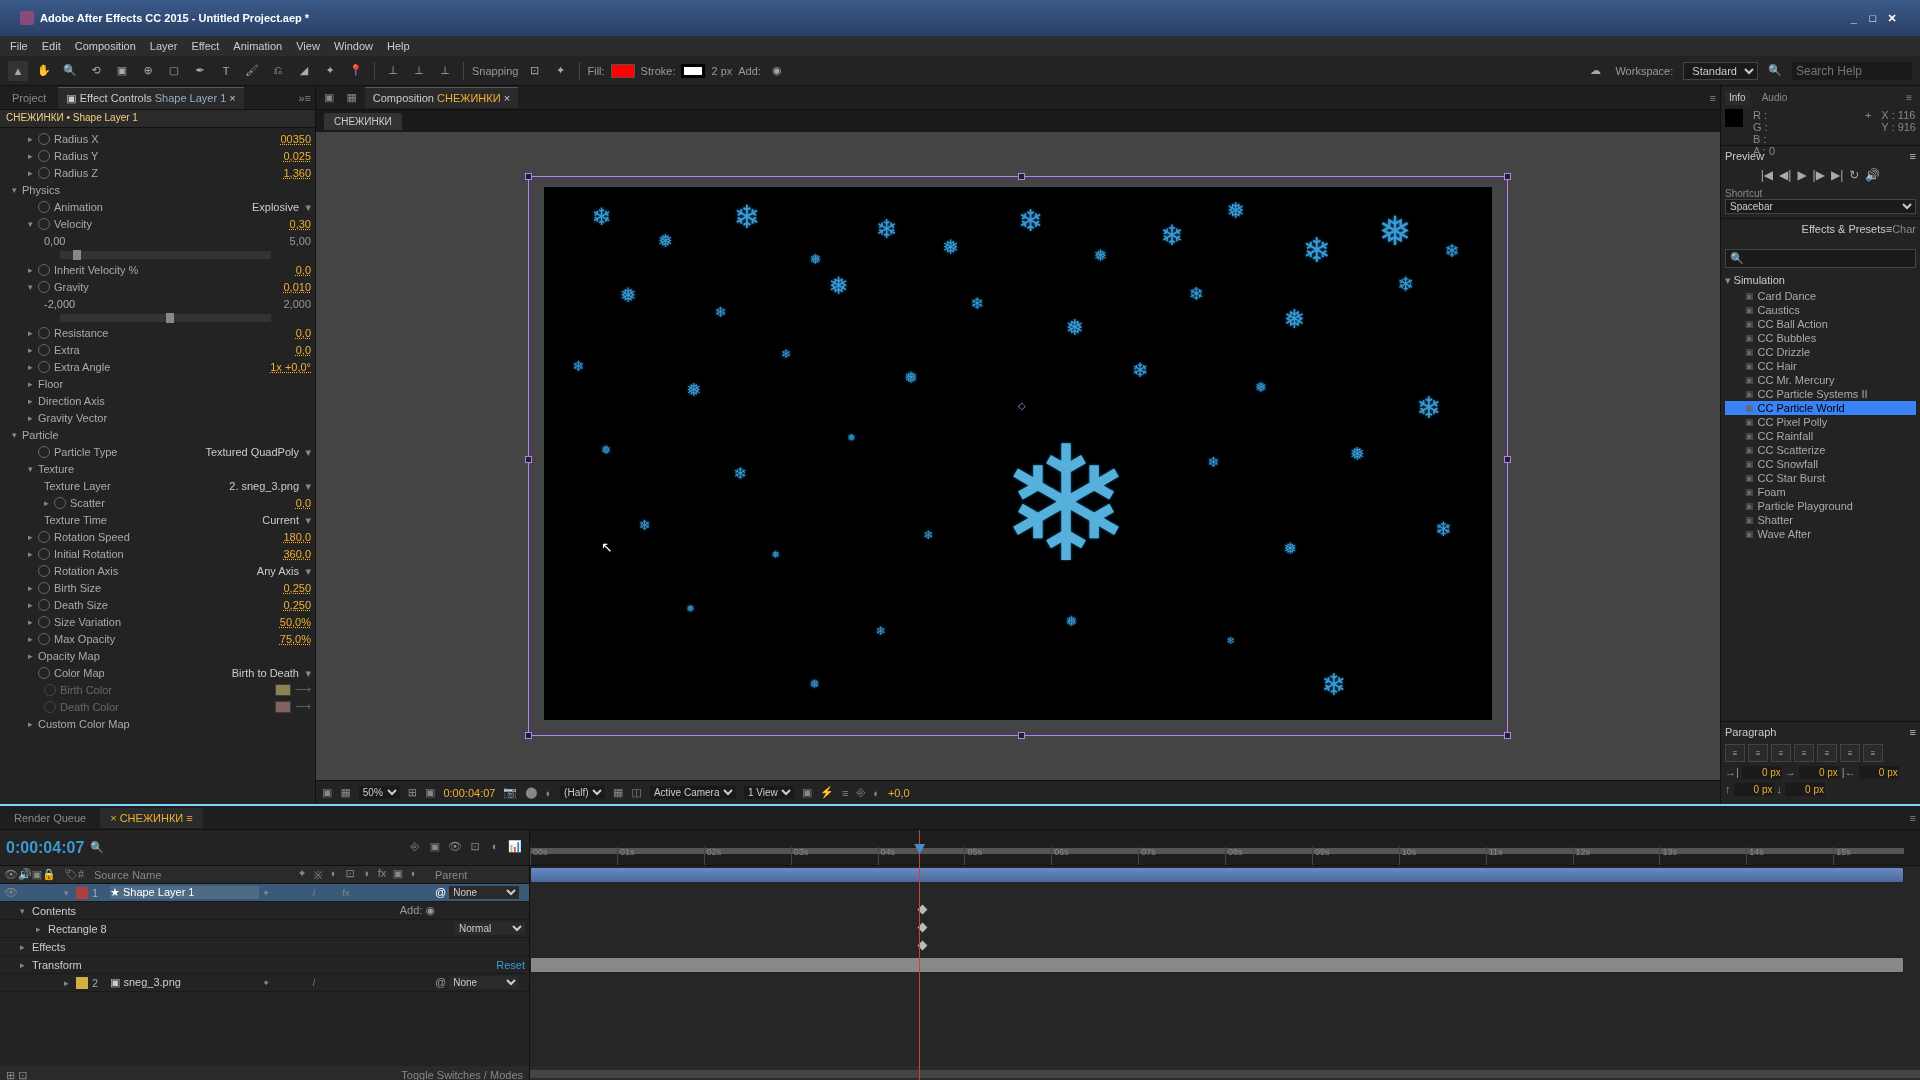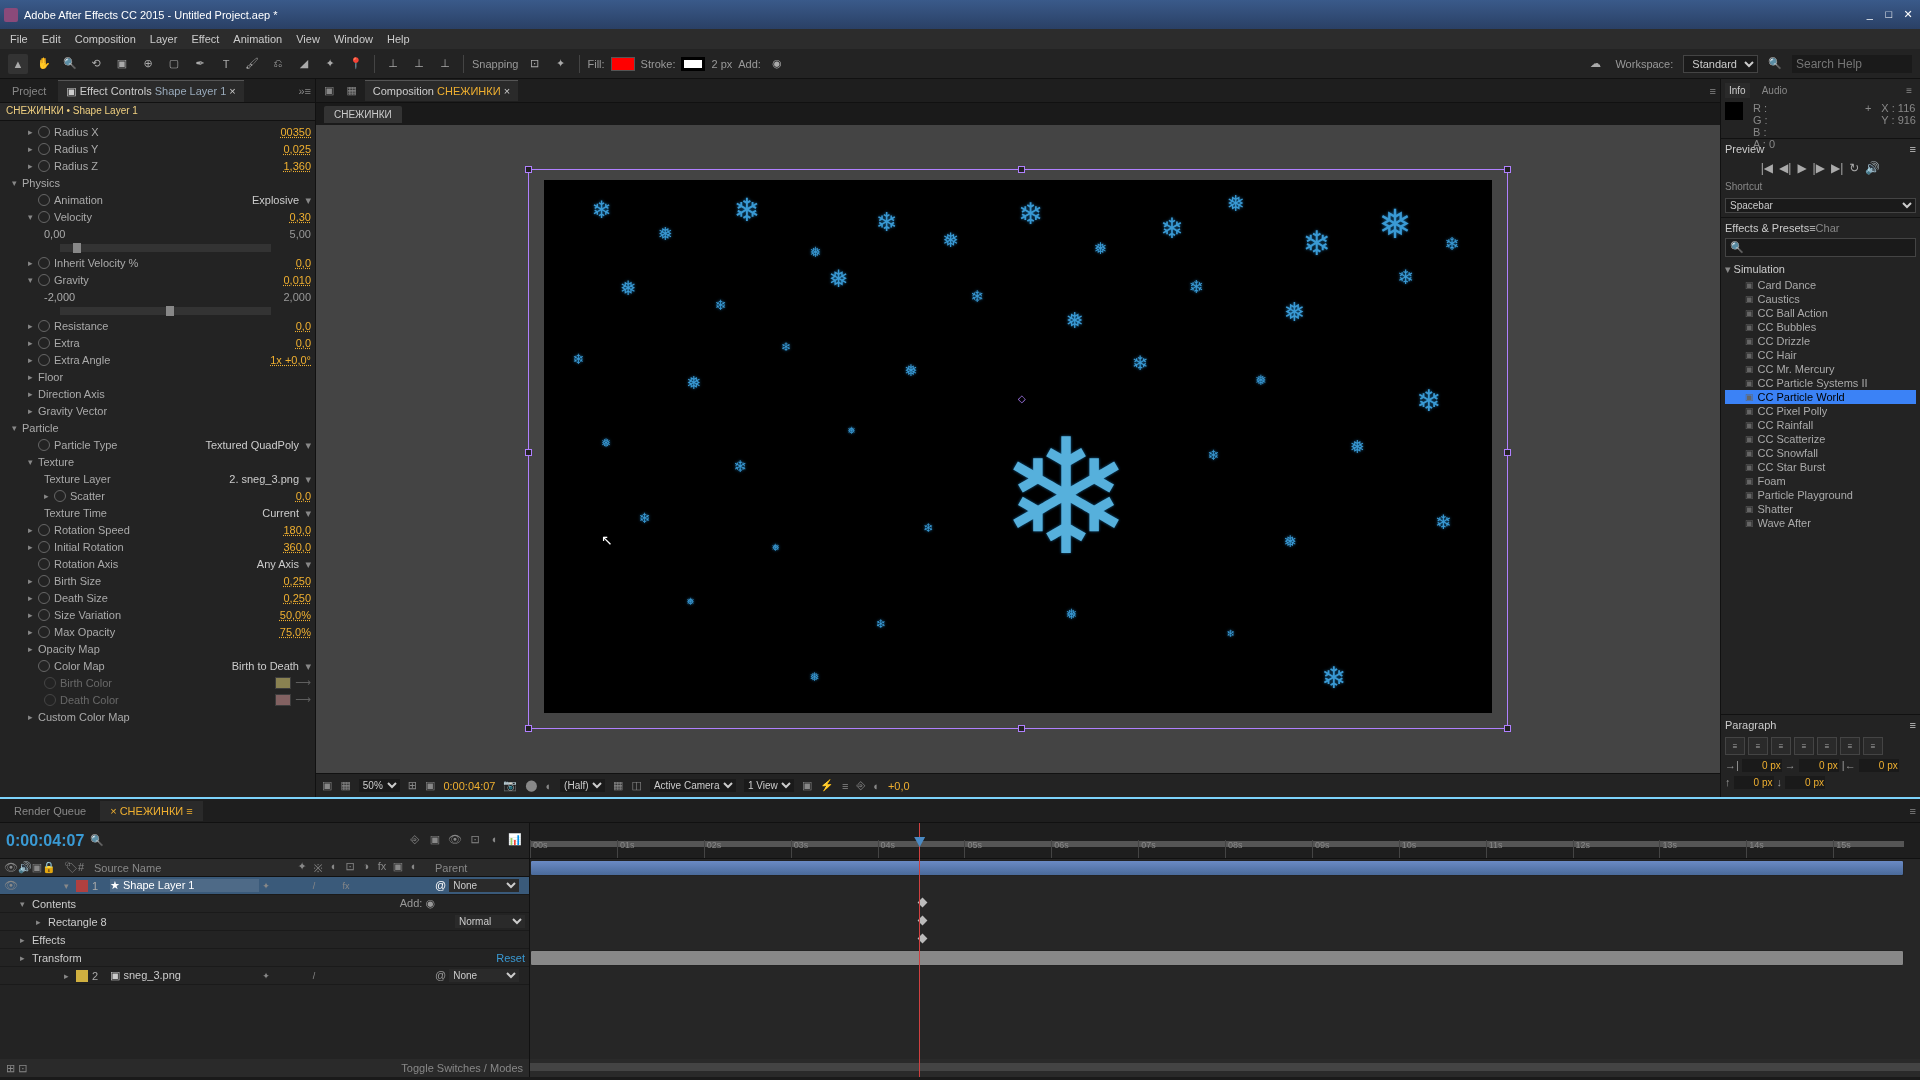--- a/index.html
+++ b/index.html
@@ -1,17 +1,17 @@
 <!DOCTYPE html>
 <html><head>
 <meta charset="utf-8">
 <style>
 * { margin: 0; padding: 0; box-sizing: border-box; font-family: 'Segoe UI', Tahoma, sans-serif; font-size: 11px; user-select: none; }
 body { background: #1a1a1a; color: #999; overflow: hidden; width: 1920px; height: 1080px; }
-.title-bar { height: 29px; background: linear-gradient(#3a5a8a, #2a4065); color: #fff; display: flex; align-items: center; padding: 0 4px; }
+.title-bar { height: 36px; background: linear-gradient(#3a5a8a, #2a4065); color: #fff; display: flex; align-items: center; padding: 0 20px; font-weight: bold; }
 .title-bar .logo { width: 14px; height: 14px; background: #8a4a7a; margin-right: 6px; border-radius: 2px; }
 .title-bar .title { flex: 1; font-size: 11px; }
 .title-bar .win-controls span { display: inline-block; width: 16px; text-align: center; cursor: pointer; }
 .menu-bar { height: 20px; background: #2c2c2c; display: flex; align-items: center; padding: 0 4px; gap: 2px; }
 .menu-bar span { padding: 2px 6px; color: #ccc; font-size: 11px; cursor: pointer; }
 .tool-bar { height: 30px; background: #232323; border-bottom: 1px solid #111; display: flex; align-items: center; padding: 0 8px; gap: 6px; }
 .tool-bar .tool { width: 20px; height: 20px; display: flex; align-items: center; justify-content: center; cursor: pointer; color: #aaa; }
 .tool-bar .tool.active { background: #333; border-radius: 2px; }
 .tool-bar .sep { width: 1px; height: 18px; background: #444; margin: 0 2px; }
 .tool-bar .label { color: #999; font-size: 11px; }
@@ -61,24 +61,24 @@
 .info-panel { height: 60px; padding: 4px; border-bottom: 1px solid #111; }
 .info-panel .tabs { display: flex; gap: 8px; margin-bottom: 4px; }
 .info-panel .tabs span { color: #888; font-size: 10px; cursor: pointer; padding: 2px 4px; }
 .info-panel .tabs span.active { background: #2a2a2a; color: #ccc; }
 .info-content { display: flex; gap: 10px; font-size: 10px; color: #888; }
 .info-swatch { width: 18px; height: 18px; background: #000; }
 .preview-panel { padding: 4px; border-bottom: 1px solid #111; }
 .preview-panel .hdr { font-size: 11px; color: #ccc; margin-bottom: 6px; }
 .preview-controls { display: flex; gap: 6px; justify-content: center; margin-bottom: 6px; }
 .preview-controls span { cursor: pointer; color: #aaa; font-size: 12px; }
-.preview-panel .lbl { font-size: 10px; color: #888; margin: 4px 0 6px; }
+.preview-panel .lbl { font-size: 10px; color: #888; margin: 4px 0 0; }
 .preview-panel select { width: 100%; background: #1a1a1a; color: #ccc; border: 1px solid #444; font-size: 10px; }
 .effects-panel { flex: 1; padding: 4px; display: flex; flex-direction: column; }
-.effects-panel .hdr { font-size: 11px; color: #ccc; margin-bottom: 4px; display: flex; justify-content: flex-start; }
+.effects-panel .hdr { font-size: 11px; color: #ccc; margin-bottom: 14px; display: flex; justify-content: flex-end; }
 .effects-search { background: #1a1a1a; border: 1px solid #444; padding: 2px 4px; margin-bottom: 4px; display: flex; align-items: center; }
 .effects-search input { background: transparent; border: none; color: #ccc; flex: 1; font-size: 10px; outline: none; }
 .effects-list { flex: 1; overflow-y: auto; }
 .effects-list .cat { color: #ccc; font-size: 11px; padding: 2px 0; cursor: pointer; }
 .effects-list .cat::before { content: '▾ '; color: #888; }
 .effects-list .item { color: #aaa; font-size: 11px; padding: 1px 0 1px 20px; cursor: pointer; display: flex; align-items: center; gap: 4px; }
 .effects-list .item::before { content: '▣'; color: #666; font-size: 9px; }
 .effects-list .item.selected { background: #3b82f6; color: #000; }
 .paragraph-panel { border-top: 1px solid #111; padding: 4px; }
 .paragraph-panel .hdr { font-size: 11px; color: #ccc; margin-bottom: 6px; }

